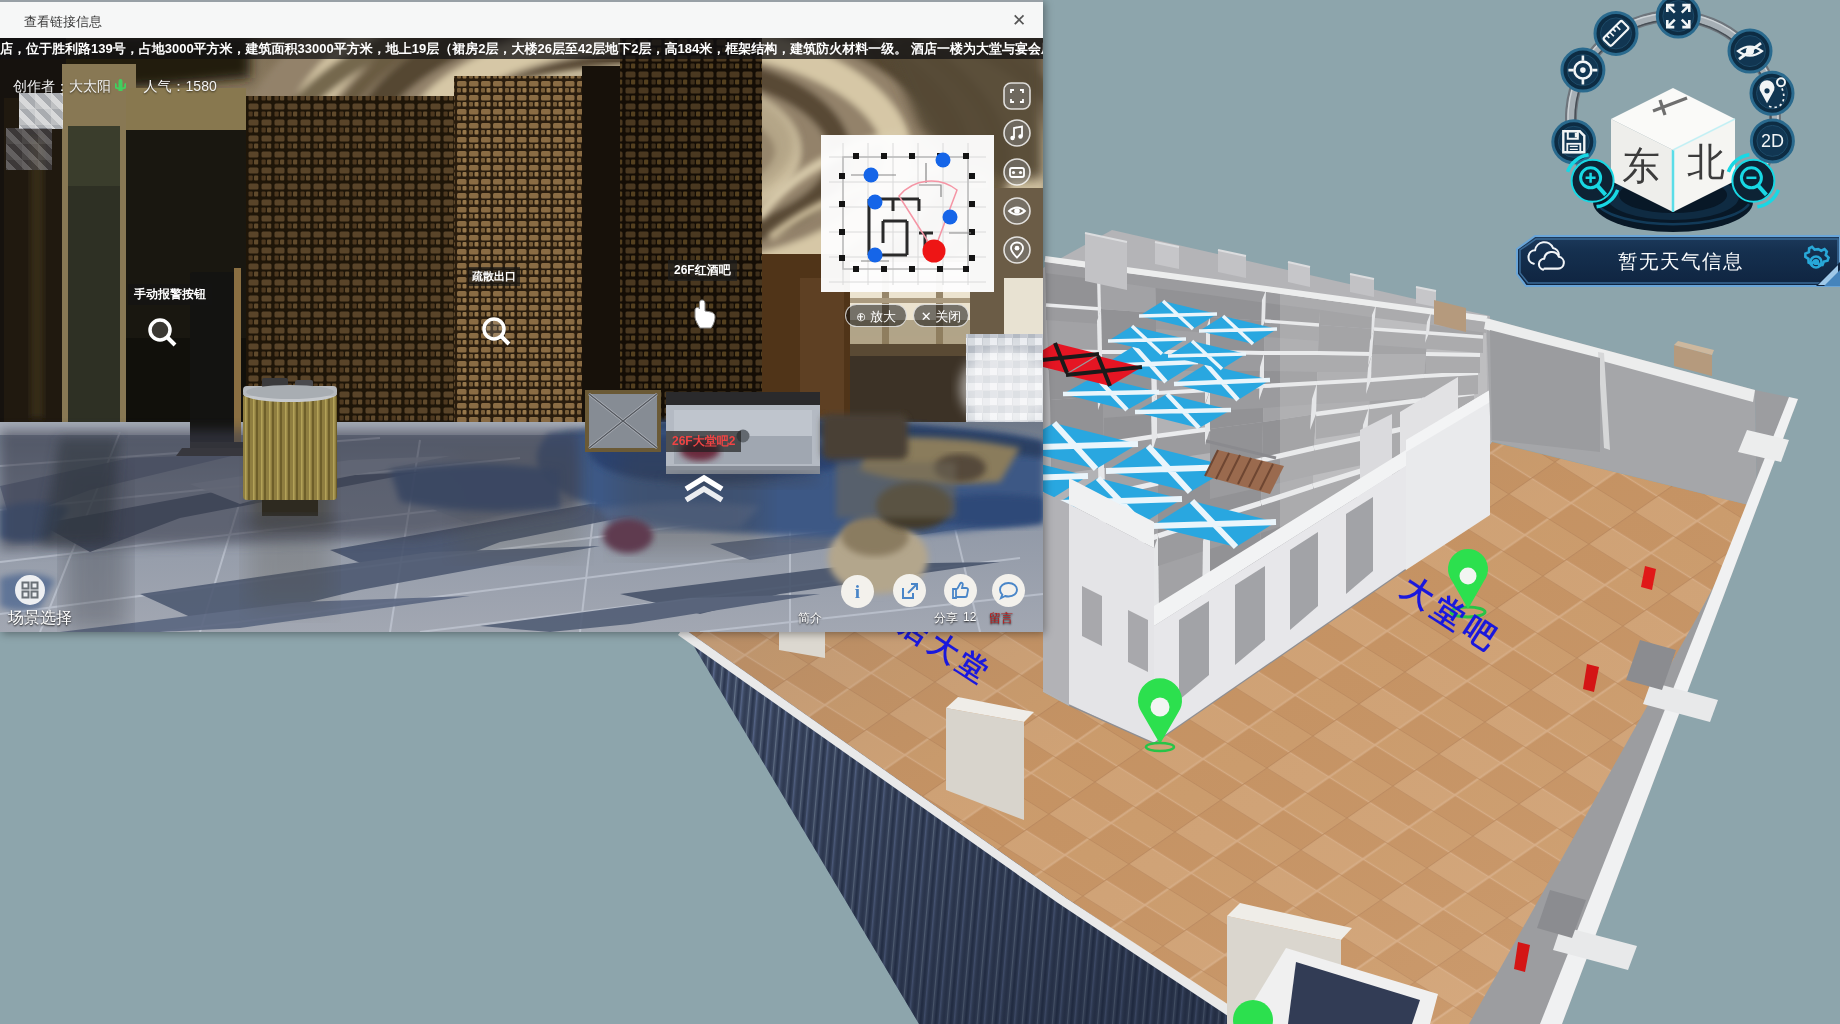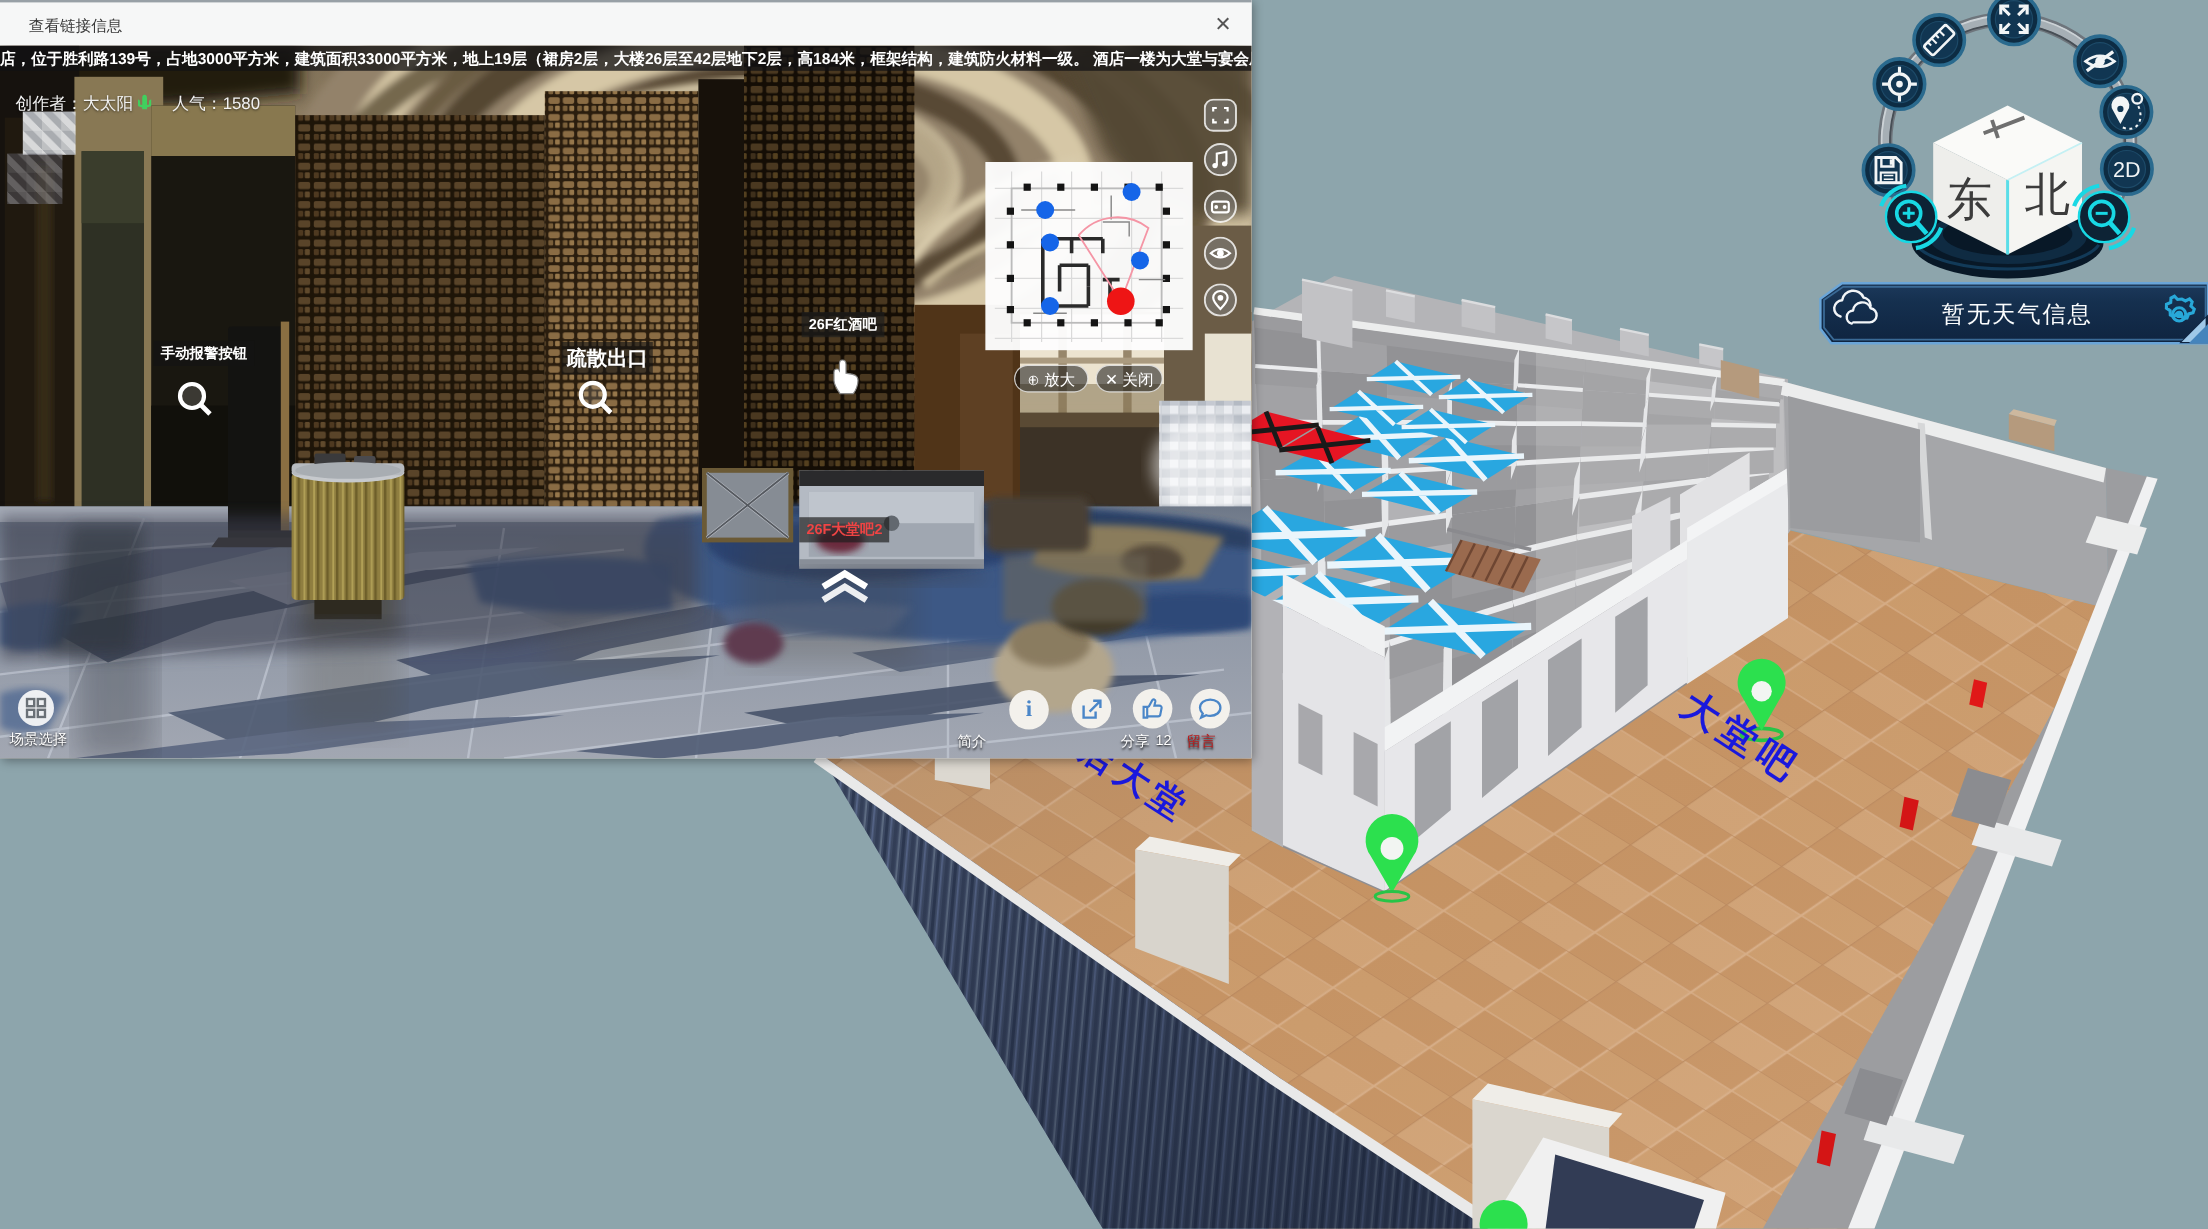--- a/index.html
+++ b/index.html
@@ -600,21 +600,21 @@
     <div style="position:absolute;left:19px;top:55px;width:44px;height:36px;background:linear-gradient(45deg,#cfd2d6 25%,#eceef0 25%,#eceef0 50%,#b8bcc2 50%,#b8bcc2 75%,#dfe2e5 75%);background-size:16px 16px;opacity:0.9;"></div>
     <div style="position:absolute;left:6px;top:90px;width:46px;height:42px;background:linear-gradient(45deg,#6a6a72 25%,#9a9aa2 25%,#9a9aa2 50%,#52525a 50%,#52525a 75%,#8a8a92 75%);background-size:16px 16px;opacity:0.55;"></div>
     
     <div style="position:absolute;left:128px;top:246px;padding:2px 6px;background:rgba(20,20,20,0.62);color:#fff;font-size:12px;font-weight:bold;">手动报警按钮</div>
     
     <svg style="position:absolute;left:146px;top:278px;" width="34" height="34" viewBox="0 0 34 34">
           <circle cx="14" cy="14" r="10" fill="rgba(255,255,255,0.15)" stroke="#fff" stroke-width="3.5"></circle>
           <line x1="21.5" y1="21.5" x2="29" y2="29" stroke="#fff" stroke-width="4"></line>
         </svg>
     
-    <div style="position:absolute;left:468px;top:247px;padding:2px 4px;background:rgba(20,20,20,0.62);color:#fff;font-size:17px;font-weight:bold;">疏散出口</div>
+    <div style="position:absolute;left:468px;top:229px;padding:2px 4px;background:rgba(20,20,20,0.62);color:#fff;font-size:11px;font-weight:bold;">疏散出口</div>
     
     <svg style="position:absolute;left:480px;top:277px;" width="34" height="34" viewBox="0 0 34 34">
           <circle cx="14" cy="14" r="10" fill="rgba(255,255,255,0.15)" stroke="#fff" stroke-width="3.5"></circle>
           <line x1="21.5" y1="21.5" x2="29" y2="29" stroke="#fff" stroke-width="4"></line>
         </svg>
     
     <div style="position:absolute;left:668px;top:222px;padding:2px 6px;background:rgba(30,30,30,0.68);color:#fff;font-size:12px;font-weight:bold;">26F红酒吧</div>
     
     <svg style="position:absolute;left:690px;top:260px;" width="30" height="32" viewBox="0 0 30 32">
           <path d="M12 2 C13.8 2 15 3.2 15 5.5 L15 13 L17 13.3 C22 14 25 15 25 19 C25 23 23 28 21 30 L10 30 C8 27 5 22 5 19 L5 12 C5 10.5 6 9.5 7.5 9.5 C8.5 9.5 9 10 9.5 10.8 L9.5 5.5 C9.5 3.2 10.2 2 12 2 Z" fill="#fff" stroke="#888" stroke-width="1"></path>
@@ -718,21 +718,21 @@
     
     <div style="position:absolute;left:15px;top:537px;width:30px;height:30px;border-radius:50%;background:rgba(250,250,250,0.92);"></div>
     <svg style="position:absolute;left:21px;top:543px;" width="18" height="18" viewBox="0 0 18 18">
       <g fill="none" stroke="#6a7076" stroke-width="2">
         <rect x="1.5" y="1.5" width="6" height="6"></rect>
             <rect x="10.5" y="1.5" width="6" height="6"></rect>
         <rect x="1.5" y="10.5" width="6" height="6"></rect>
             <rect x="10.5" y="10.5" width="6" height="6"></rect>
       </g>
     </svg>
-    <div style="position:absolute;left:8px;top:570px;font-size:12px;color:#fff;text-shadow:0 1px 2px #000;">场景选择</div>
+    <div style="position:absolute;left:8px;top:570px;font-size:16px;color:#fff;text-shadow:0 1px 2px #000;">场景选择</div>
     
     <div style="position:absolute;left:841px;top:537px;width:33px;height:33px;border-radius:50%;background:#f3f1ec;color:#4a86c8;font-size:19px;font-weight:bold;text-align:center;line-height:33px;font-family:'Liberation Serif',serif;">i</div>
     <div style="position:absolute;left:798px;top:572px;font-size:12px;color:#fff;text-shadow:0 1px 2px #000;">简介</div>
     <div style="position:absolute;left:893px;top:536px;width:33px;height:33px;border-radius:50%;background:#f3f1ec;"></div>
     <svg style="position:absolute;left:900px;top:543px;" width="20" height="20" viewBox="0 0 20 20">
           <path d="M3 7 V17 H13 V12" fill="none" stroke="#4a86c8" stroke-width="2"></path>
           <path d="M8 12 L17 3 M11 3 H17 V9" fill="none" stroke="#4a86c8" stroke-width="2"></path>
         </svg>
     <div style="position:absolute;left:891px;top:572px;font-size:12px;color:#fff;text-shadow:0 1px 2px #000;margin-left:43px;">分享</div>
     <div style="position:absolute;left:944px;top:536px;width:33px;height:33px;border-radius:50%;background:#f3f1ec;"></div>

